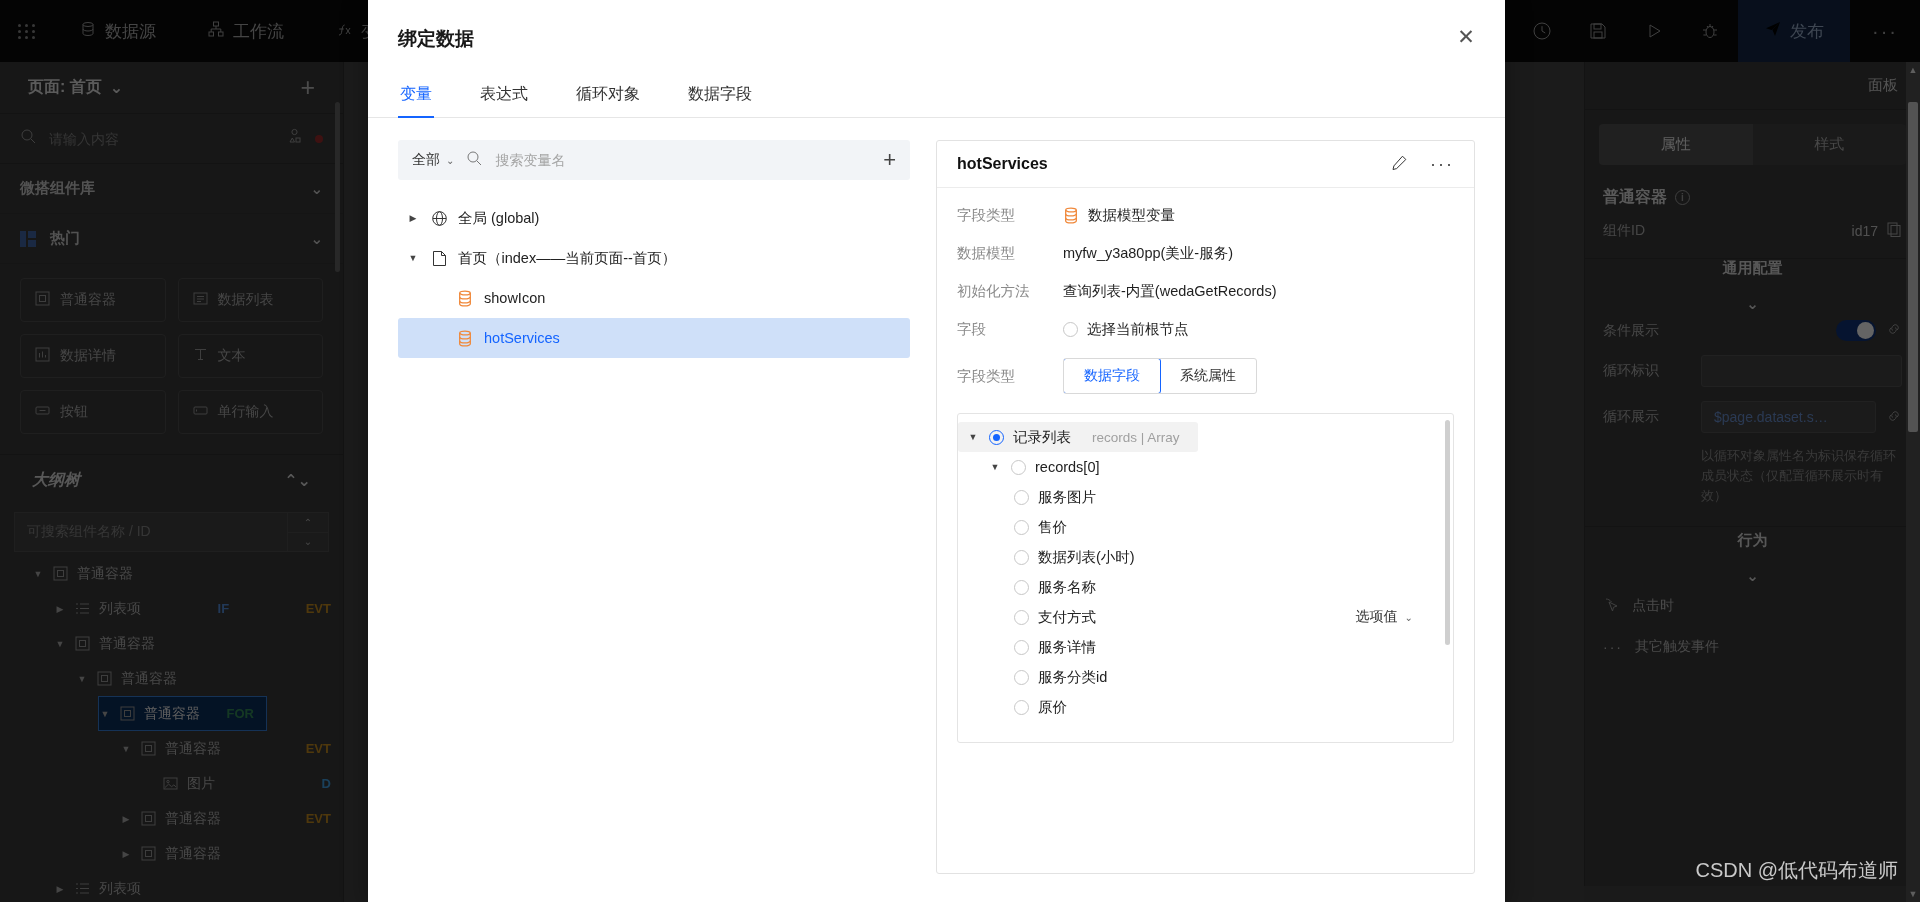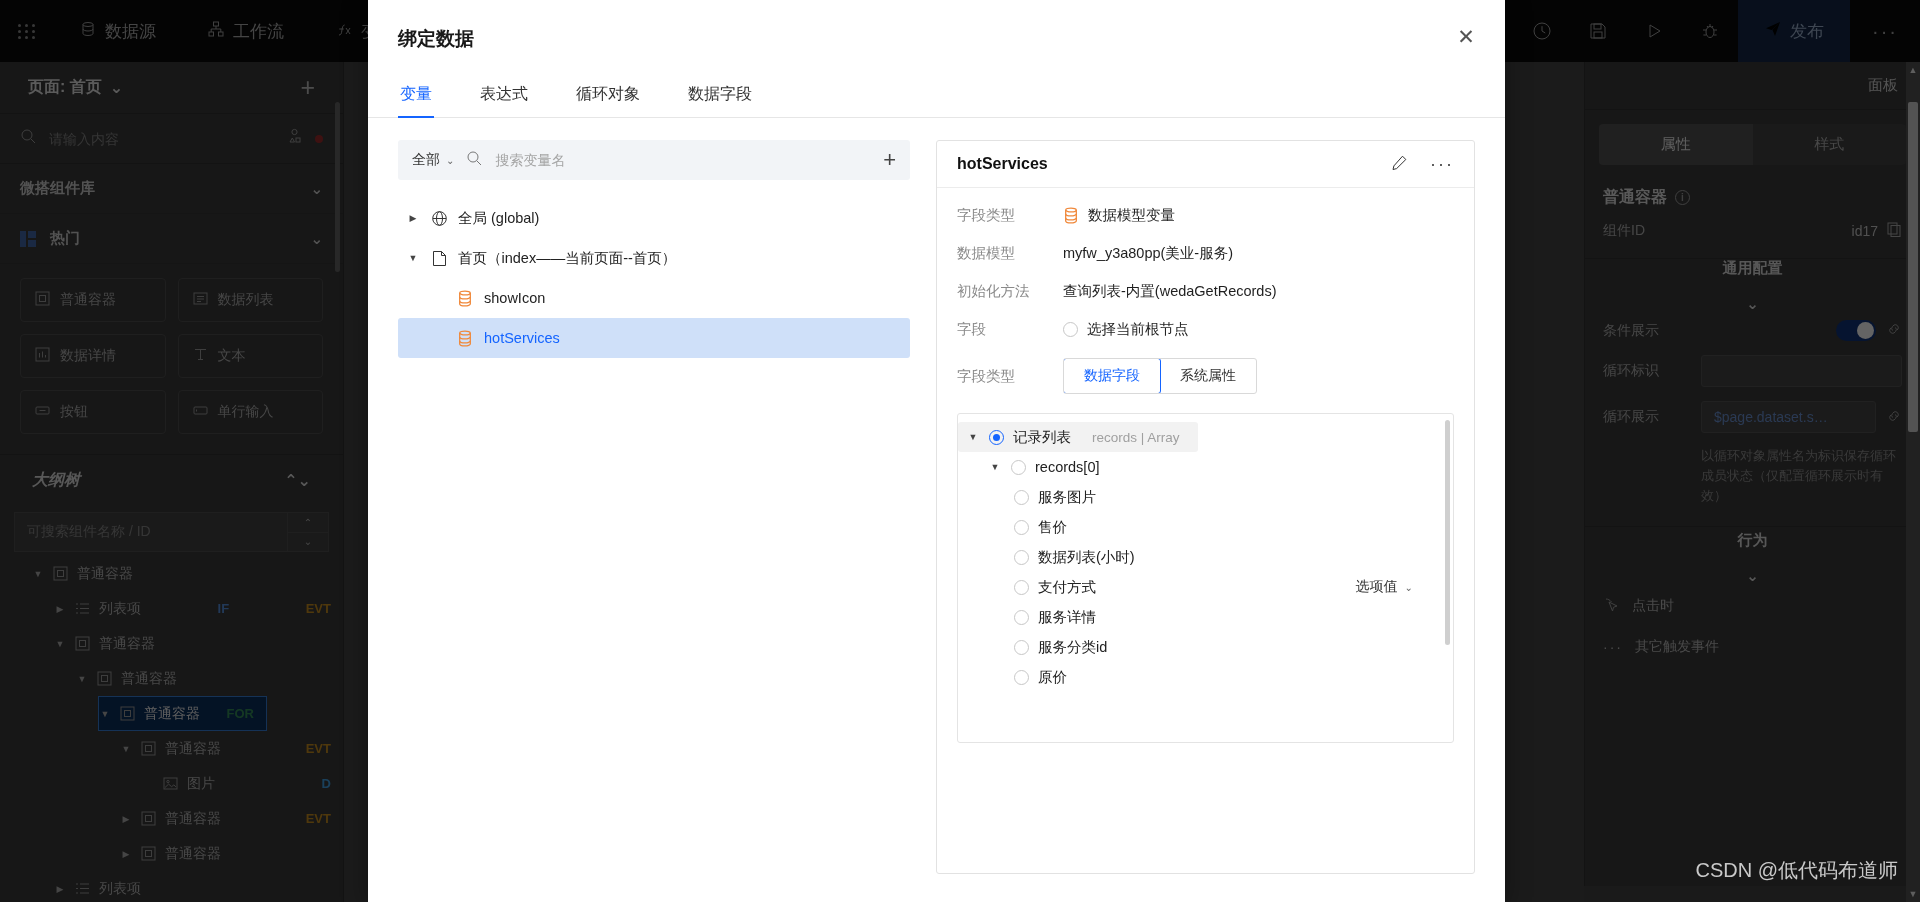--- a/index.html
+++ b/index.html
@@ -708,20 +708,26 @@
                 </div>
                 <div class="rowwrap">
                   <div class="f-row lvl2" style="width: 100%;">
                     <span class="radio"></span>
                     <span>数据列表(小时)</span>
                   </div>
                 </div>
                 <div class="rowwrap">
                   <div class="f-row lvl2" style="width: 100%;">
                     <span class="radio"></span>
+                    <span>服务名称</span>
+                  </div>
+                </div>
+                <div class="rowwrap">
+                  <div class="f-row lvl2" style="width: 100%;">
+                    <span class="radio"></span>
                     <span>支付方式</span>
                     <span class="f-opt">
                       <span>选项值</span>
                       <span class="chev">⌄</span>
                     </span>
                   </div>
                 </div>
                 <div class="rowwrap">
                   <div class="f-row lvl2" style="width: 100%;">
                     <span class="radio"></span>

